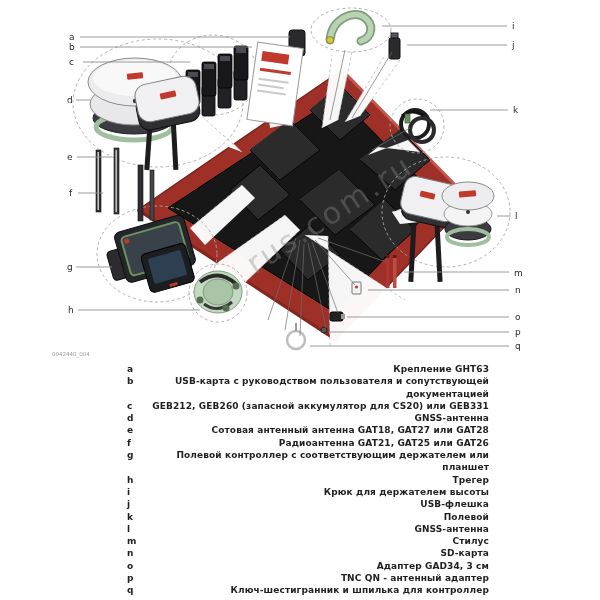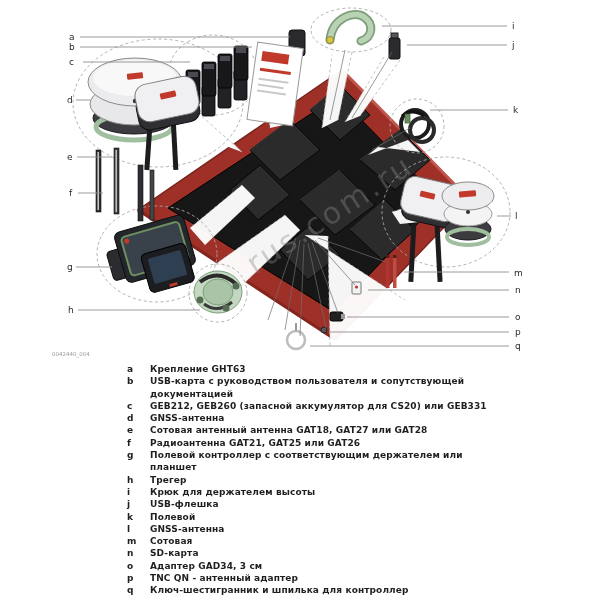--- a/index.html
+++ b/index.html
@@ -4,21 +4,21 @@
 <style>
   html,body{margin:0;padding:0;background:#fff;}
   .page{position:relative;width:600px;height:600px;background:#ffffff;overflow:hidden;
         font-family:"DejaVu Sans",sans-serif;}
   .diagram-wrap{position:absolute;left:0;top:0;width:600px;height:360px;}
   svg{display:block;}
   .legend{position:absolute;left:127px;top:363px;width:362px;color:#1f1f1f;
           font-size:9px;line-height:12.3px;font-weight:700;}
   .legend-row{display:grid;grid-template-columns:23px 1fr;}
   .legend-key{font-weight:700;}
-  .legend-text{letter-spacing:0.1px;}
+  .legend-text{letter-spacing:0.1px;text-align:right;}
   .callout-letter{font-size:9px;fill:#2a2a2a;font-family:"DejaVu Sans",sans-serif;}
   .leader{stroke:#8f8f8f;stroke-width:0.9;}
   .fan{stroke:#6f6f6f;stroke-width:0.7;}
   .bubble{fill:none;stroke:#a8a8a8;stroke-width:0.9;stroke-dasharray:3 2.6;}
   .wedge{fill:#ffffff;fill-opacity:0.96;}
   .wedge-edge{fill:none;stroke:#b5b5b5;stroke-width:0.8;stroke-dasharray:3 2.6;}
   .wm{fill:#8a8a8a;opacity:0.38;font-size:30px;letter-spacing:3px;font-family:"DejaVu Sans",sans-serif;}
   .figid{fill:#9a9a9a;font-size:5.5px;font-family:"DejaVu Sans",sans-serif;}
 </style>
 </head>
@@ -320,21 +320,21 @@
     <div class="legend-row">
         <span class="legend-key">k</span>
         <span class="legend-text">Полевой</span>
       </div>
     <div class="legend-row">
         <span class="legend-key">l</span>
         <span class="legend-text">GNSS-антенна</span>
       </div>
     <div class="legend-row">
         <span class="legend-key">m</span>
-        <span class="legend-text">Сотовая</span>
+        <span class="legend-text">Стилус</span>
       </div>
     <div class="legend-row">
         <span class="legend-key">n</span>
         <span class="legend-text">SD-карта</span>
       </div>
     <div class="legend-row">
         <span class="legend-key">o</span>
         <span class="legend-text">Адаптер GAD34, 3 см</span>
       </div>
     <div class="legend-row">

